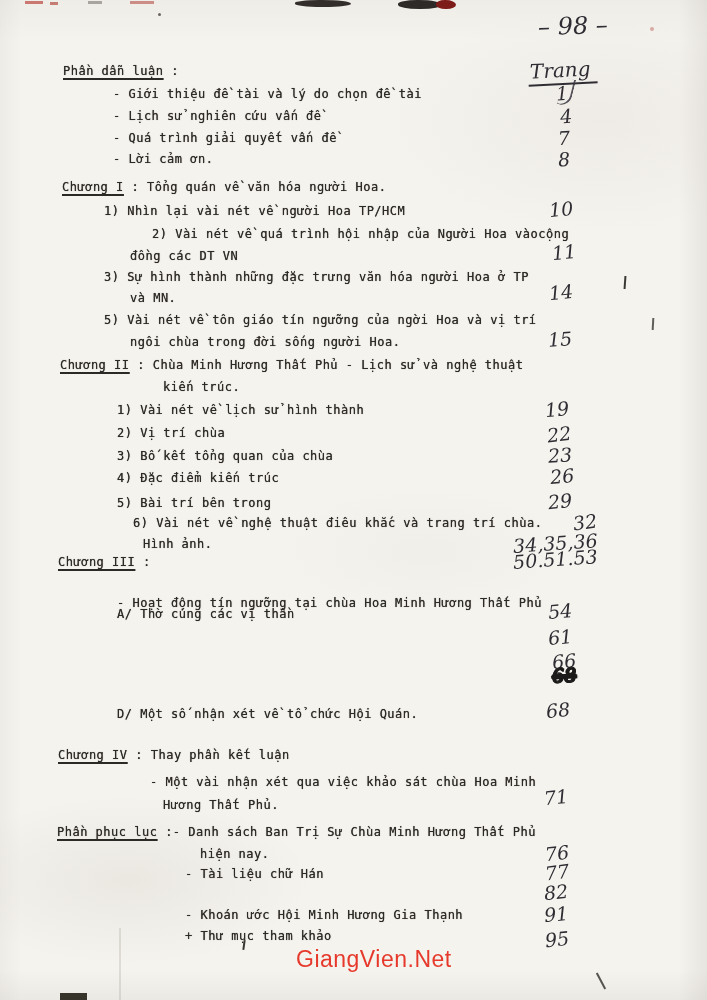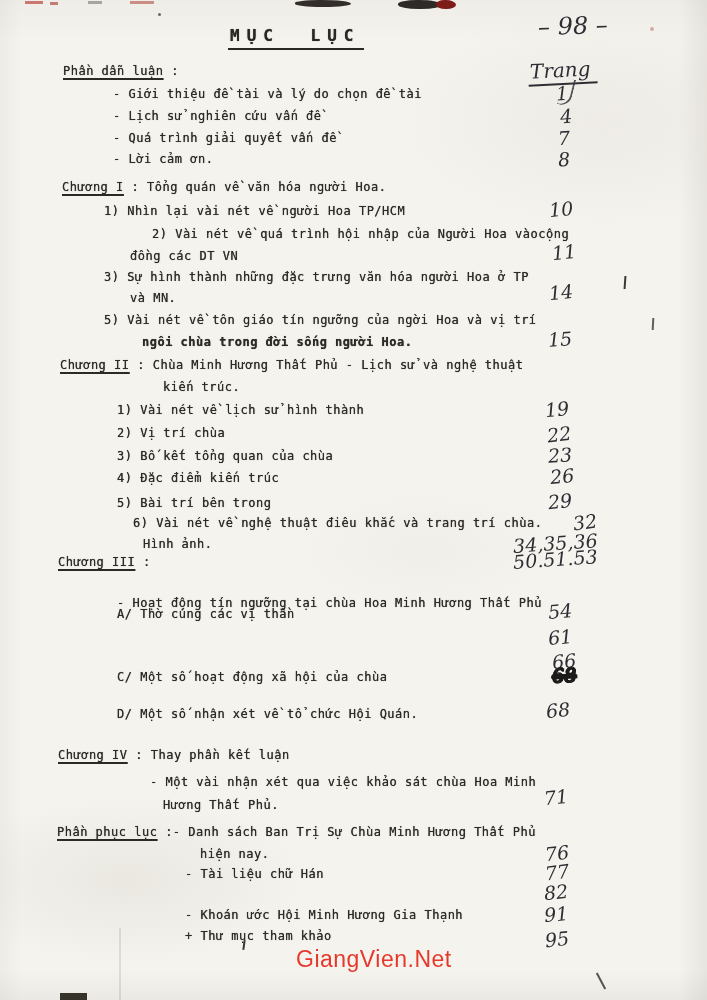--- a/index.html
+++ b/index.html
@@ -62,21 +62,20 @@
   <div class="artifact blob" style="left:436px;top:0;width:20px;height:9px;background:#7e1c1a;"></div>
   <div class="artifact" style="left:158px;top:13px;width:3px;height:3px;border-radius:50%;background:#6a645e;"></div>
   <div class="artifact" style="left:650px;top:27px;width:4px;height:4px;border-radius:50%;background:#d9a9a4;"></div>
   <div class="artifact tick" style="left:624px;top:276px;height:13px;transform:rotate(4deg);"></div>
   <div class="artifact tick" style="left:652px;top:318px;height:12px;transform:rotate(3deg);opacity:.8;"></div>
   <div class="artifact tick" style="left:243px;top:940px;height:10px;transform:rotate(8deg);"></div>
   <div class="artifact tick" style="left:600px;top:972px;height:18px;transform:rotate(-28deg);opacity:.85;"></div>
   <div class="artifact" style="left:60px;top:993px;width:27px;height:7px;background:#35332a;"></div>
   <div class="artifact" style="left:119px;top:928px;width:2px;height:72px;background:rgba(120,115,105,.18);"></div>
 
-  <div class="title" style="left:228px;top:26px;">MỤC LỤC</div>
   <div class="hw big" style="left:538px;top:12px;transform:rotate(-2deg);">– 98 –</div>
   <div class="hw u" style="left:528px;top:58px;transform:rotate(-3deg);font-size:20px;">Trang</div>
   <div class="penstroke" style="left:560px;top:78px;"></div>
 
   <div class="line heading" style="left:63px;top:64px;">
     <span class="u">Phần dẫn luận</span><span> :</span>
   </div>
   <div class="line" style="left:113px;top:87px;">- Giới thiệu đề tài và lý do chọn đề tài</div>
   <div class="hw" style="left:556px;top:82px;transform:rotate(-4deg);">1</div>
   <div class="line" style="left:113px;top:109px;">- Lịch sử nghiên cứu vấn đề</div>
@@ -91,21 +90,21 @@
   </div>
   <div class="line" style="left:104px;top:204px;">1) Nhìn lại vài nét về người Hoa TP/HCM</div>
   <div class="hw" style="left:549px;top:198px;transform:rotate(-5deg);">10</div>
   <div class="line" style="left:104px;top:227px;margin-left:48px;">2) Vài nét về quá trình hội nhập của Người Hoa vàocộng</div>
   <div class="line" style="left:130px;top:249px;">đồng các DT VN</div>
   <div class="hw" style="left:552px;top:241px;transform:rotate(-6deg);">11</div>
   <div class="line" style="left:104px;top:270px;">3) Sự hình thành những đặc trưng văn hóa người Hoa ở TP</div>
   <div class="line" style="left:130px;top:291px;">và MN.</div>
   <div class="hw" style="left:549px;top:281px;transform:rotate(-6deg);">14</div>
   <div class="line" style="left:104px;top:313px;">5) Vài nét về tôn giáo tín ngưỡng của ngời Hoa và vị trí</div>
-  <div class="line" style="left:142px;top:335px;font-weight:bold;">ngôi chùa trong đời sống người Hoa.</div>
+  <div class="line" style="left:130px;top:335px;">ngôi chùa trong đời sống người Hoa.</div>
   <div class="hw" style="left:548px;top:328px;transform:rotate(-4deg);">15</div>
 
   <div class="line heading" style="left:60px;top:358px;">
     <span class="u">Chương II</span><span> : Chùa Minh Hương Thất Phủ - Lịch sử và nghệ thuật</span>
   </div>
   <div class="line" style="left:163px;top:380px;">kiến trúc.</div>
   <div class="line" style="left:117px;top:403px;">1) Vài nét về lịch sử hình thành</div>
   <div class="hw" style="left:545px;top:398px;transform:rotate(-6deg);">19</div>
   <div class="line" style="left:117px;top:426px;">2) Vị trí chùa</div>
   <div class="hw" style="left:547px;top:423px;transform:rotate(-7deg);">22</div>
@@ -121,21 +120,20 @@
   <div class="hw" style="left:513px;top:532px;transform:rotate(-4deg);">34,35,36</div>
   <div class="hw" style="left:513px;top:548px;transform:rotate(-4deg);">50.51.53</div>
 
   <div class="line heading" style="left:58px;top:555px;">
     <span class="u">Chương III</span><span> :</span>
   </div>
   <div class="line" style="left:117px;top:572px;margin-top:24px;">- Hoạt động tín ngưỡng tại chùa Hoa Minh Hương Thất Phủ</div>
   <div class="line" style="left:117px;top:607px;">A/ Thờ cúng các vị thần</div>
   <div class="hw" style="left:548px;top:600px;transform:rotate(-5deg);">54</div>
   <div class="hw" style="left:548px;top:626px;transform:rotate(-5deg);">61</div>
-  <div class="line" style="left:117px;top:670px;">C/ Một số hoạt động xã hội của chùa</div>
   <div class="hw" style="left:552px;top:650px;transform:rotate(-5deg);">66</div>
   <div class="hw scribble" style="left:552px;top:664px;transform:rotate(-3deg);">68</div>
   <div class="line" style="left:117px;top:707px;">D/ Một số nhận xét về tổ chức Hội Quán.</div>
   <div class="hw" style="left:546px;top:699px;transform:rotate(-6deg);">68</div>
 
   <div class="line heading" style="left:58px;top:748px;">
     <span class="u">Chương IV</span><span> : Thay phần kết luận</span>
   </div>
   <div class="line" style="left:150px;top:775px;">- Một vài nhận xét qua việc khảo sát chùa Hoa Minh</div>
   <div class="line" style="left:163px;top:798px;">Hương Thất Phủ.</div>

